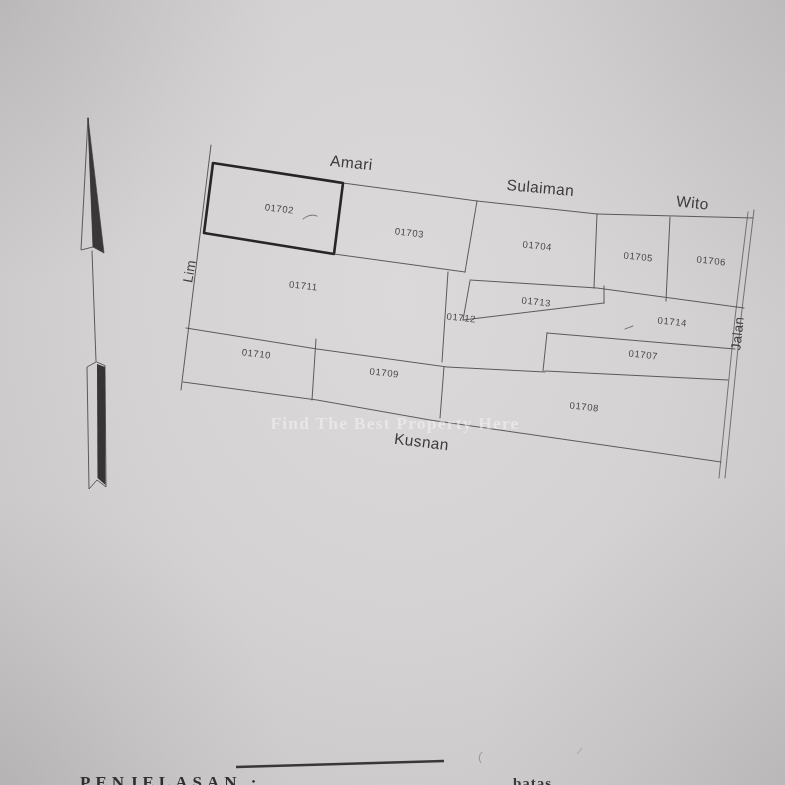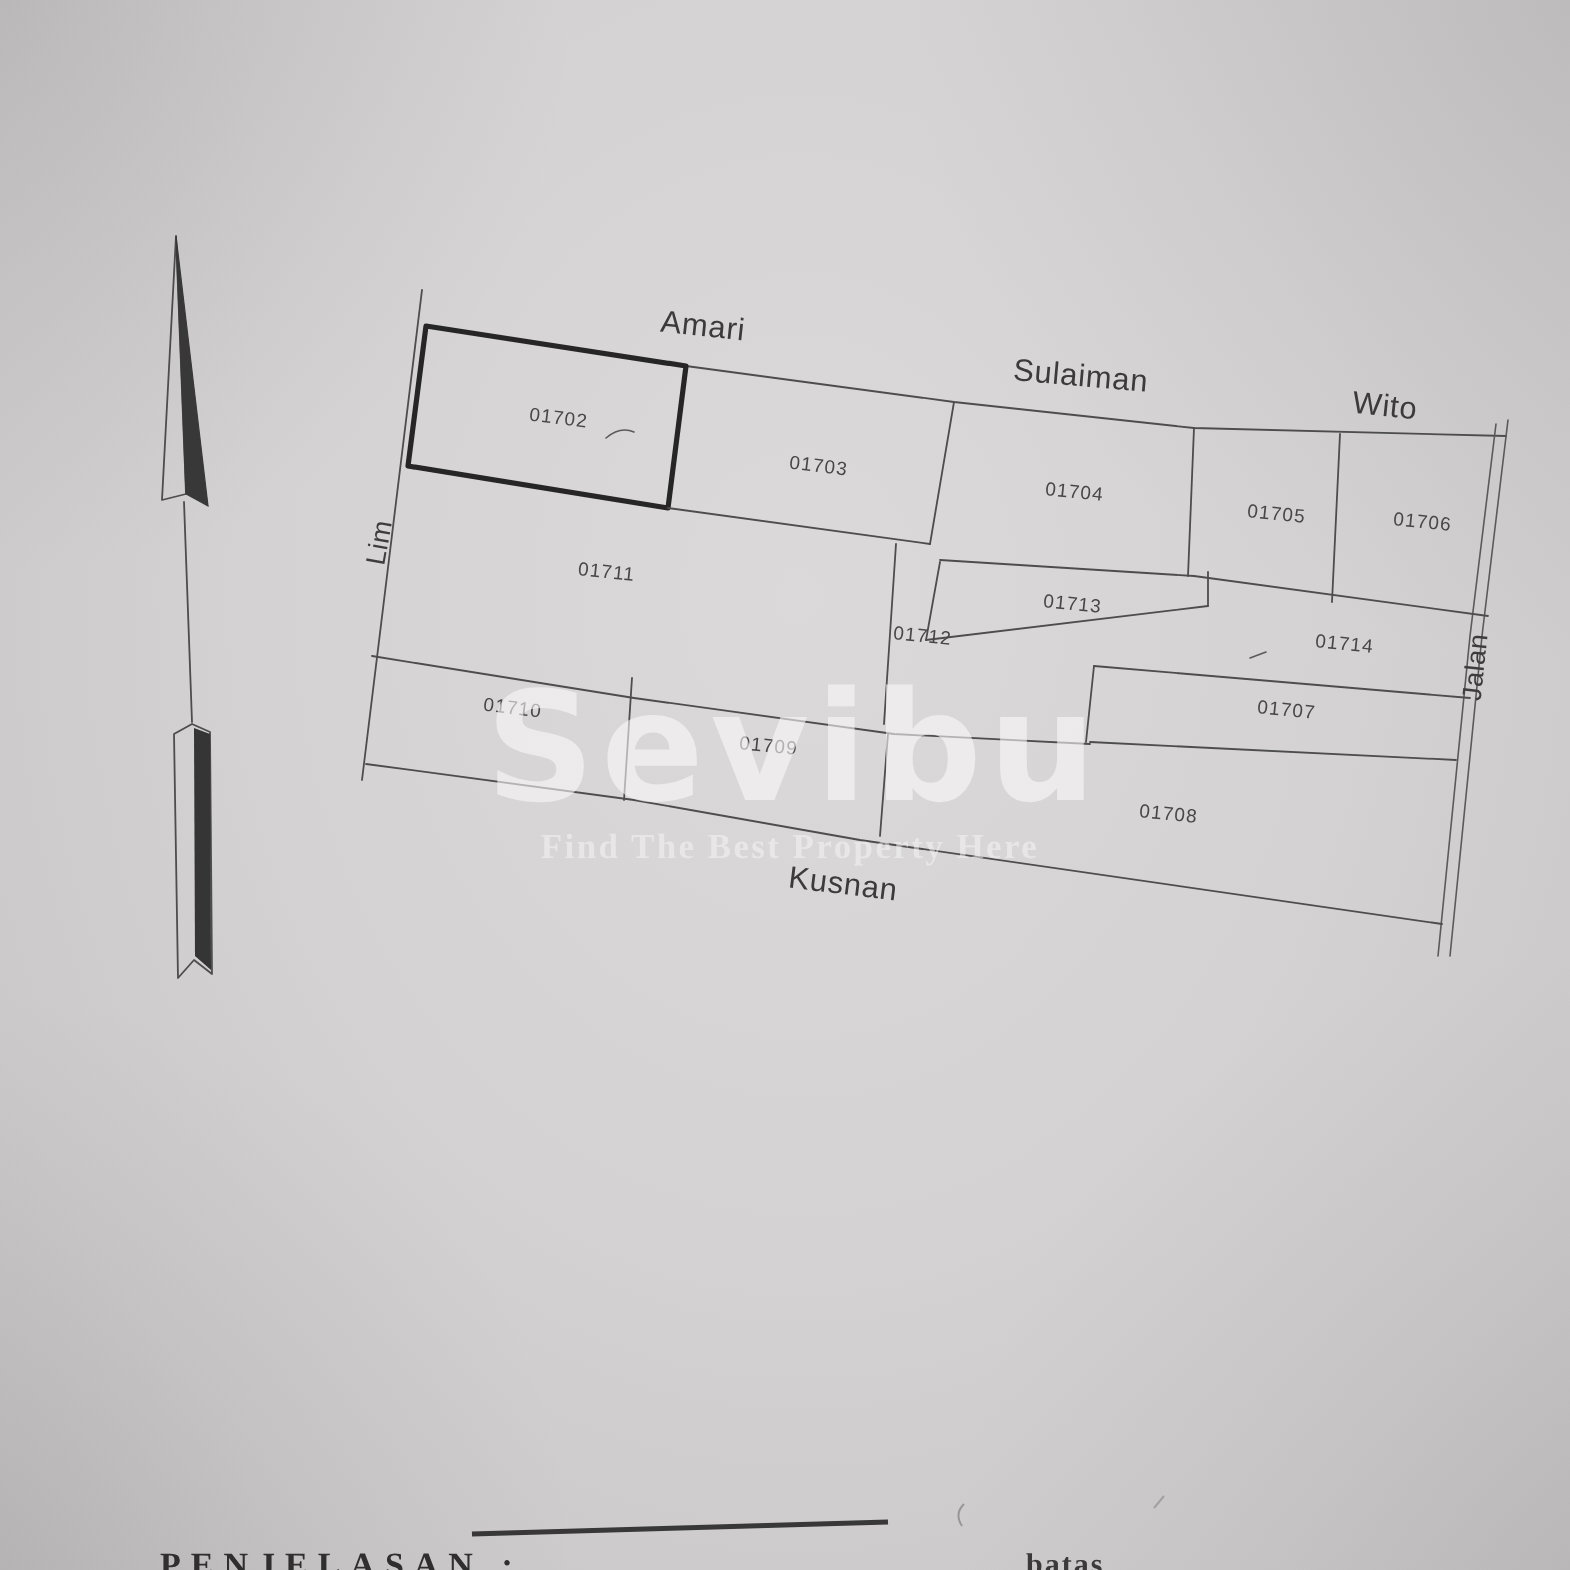--- a/index.html
+++ b/index.html
@@ -117,19 +117,18 @@
         <text class="rlabel" x="194" y="272" transform="rotate(-80 194 272)">Lim</text>
         <text class="rlabel" x="742" y="334" transform="rotate(-84 742 334)">Jalan</text>
       </g>
 
       <path d="M236,767 L444,761" stroke="#383838" stroke-width="2.4" fill="none"></path>
       <path d="M482,752 q-5,5 -1,11" stroke="#555" stroke-width="1" fill="none" opacity="0.45"></path>
       <path d="M577,754 l5,-6" stroke="#666" stroke-width="1" fill="none" opacity="0.4"></path>
     </g>
   </svg>
 
-  <div class="wm-brand">Sevibu</div>
   <div class="wm-tag">Find The Best Property Here</div>
 
   <div class="footer-heading">PENJELASAN :</div>
   <div class="footer-partial">batas</div>
 
 </div>
 
 </body></html>

